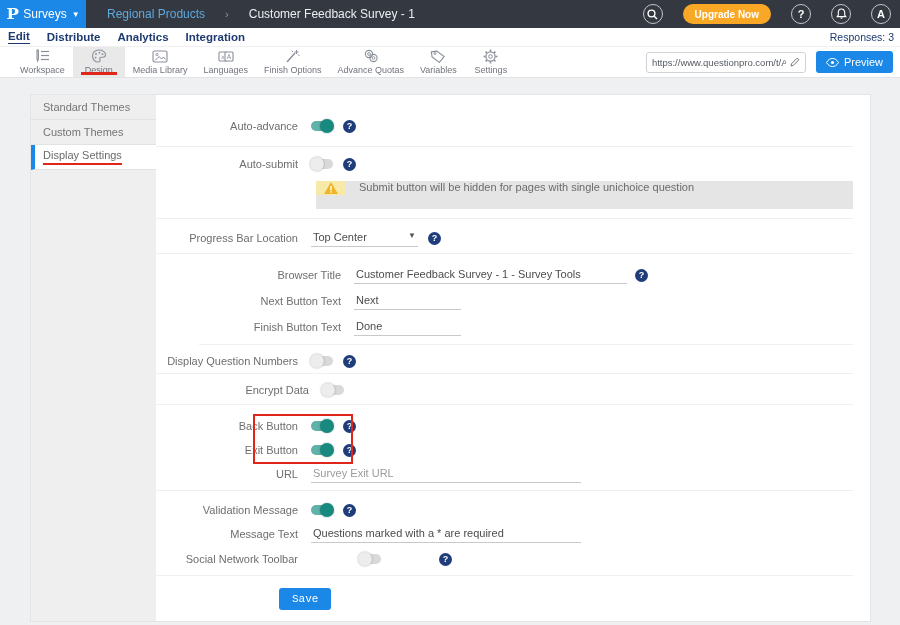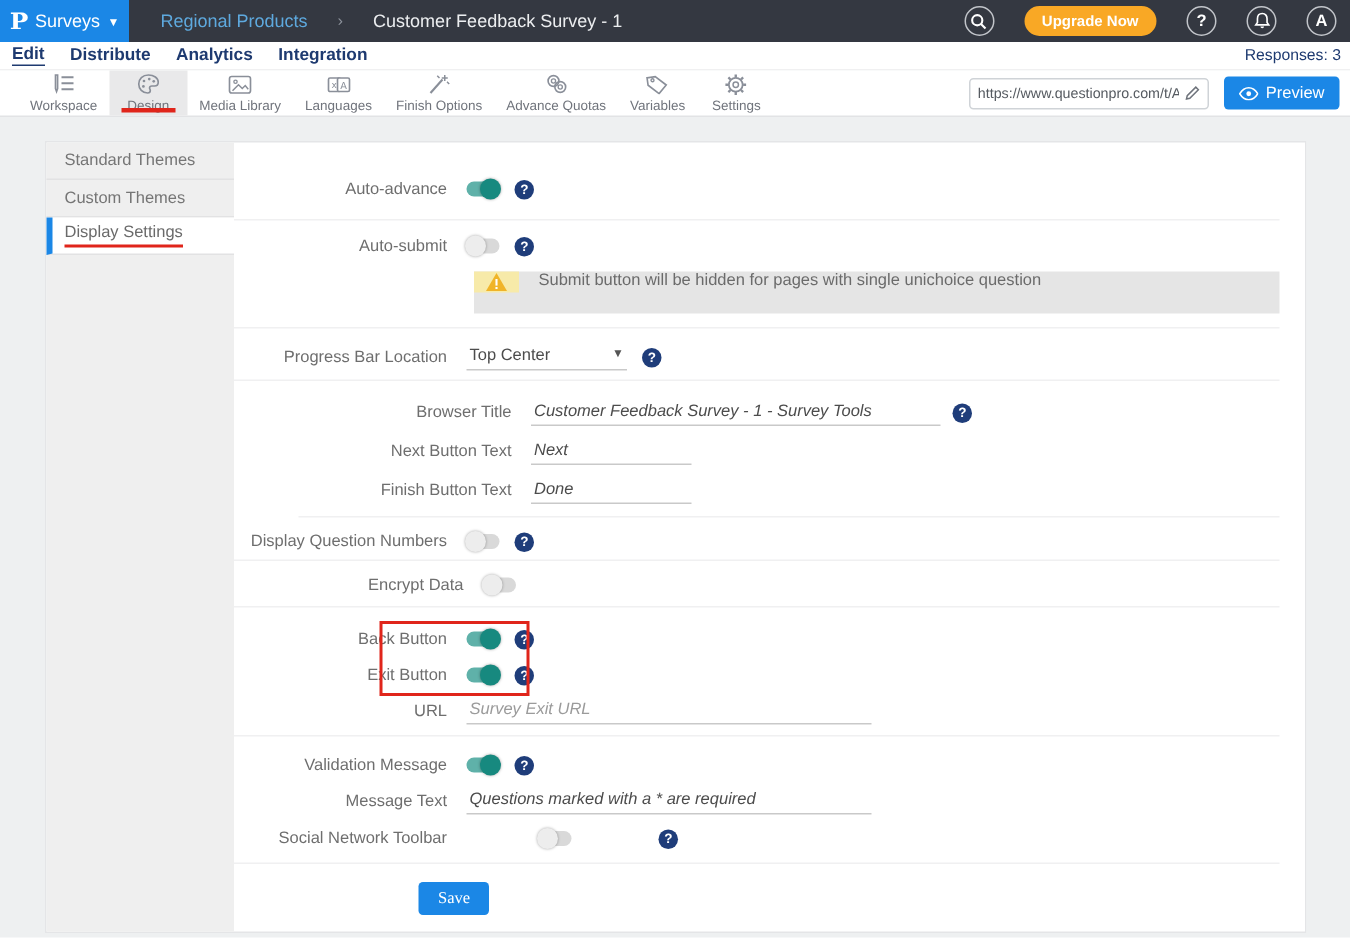--- a/index.html
+++ b/index.html
@@ -51,21 +51,21 @@
   .row-label { width:142px; text-align:right; margin-right:13px; font-size:11px; color:#6e6e6e; flex-shrink:0; }
 
   
   .toggle { width:22px; height:10px; border-radius:5px; background:#d9d9d9; position:relative; cursor:pointer; flex-shrink:0; }
   .toggle .knob { position:absolute; top:-2px; left:-1px; width:14px; height:14px; border-radius:50%; background:#ededed; box-shadow:0 0 2px rgba(0,0,0,.35); transition:left .1s; }
   .toggle.on { background:#5fb1a9; }
   .toggle.on .knob { left:9px; background:#17897f; }
   .help { width:13px; height:13px; border-radius:50%; background:#1f3d7a; color:#fff; font-size:9px; font-weight:700; display:flex; align-items:center; justify-content:center; margin-left:10px; cursor:pointer; flex-shrink:0; }
 
   
-  .u-input { border:none; outline:none; border-bottom:1px solid #c9c9c9; font-size:11px; color:#4c4c4c; padding:2px 2px 3px; background:transparent; font-family:"Liberation Sans",sans-serif;font-style:italic; }
+  .u-input { border:none; outline:none; border-bottom:1px solid #c9c9c9; font-size:11px; color:#4c4c4c; padding:2px 2px 3px; background:transparent; font-family:"Liberation Sans",sans-serif; }
   .u-input::placeholder { color:#9b9b9b; }
   .w-long { width:273px; } .w-med { width:270px; } .w-short { width:107px; }
   .select-box { width:107px; border-bottom:1px solid #c9c9c9; display:flex; align-items:flex-start; justify-content:space-between; font-size:11px; color:#4c4c4c; padding:2px 2px 3px; cursor:pointer; }
   .select-box .caret { font-size:8px; color:#555; }
 
   
   .warning { margin:6px 0 0 160px; width:537px; height:28px; background:#e5e5e5; display:flex; align-items:flex-start; }
   .warn-icon-cell { width:30px; background:#f7eaa9; display:flex; align-items:center; justify-content:center; flex-shrink:0; }
   .warn-text { display:flex; align-items:center; padding-left:13px; font-size:11px; color:#6b6b6b; }
 
@@ -74,21 +74,21 @@
   .g2 { padding-top:6px; height:72px; } .g2 .row { height:22px; }
   .g3 { padding-top:8px; height:35px; } .g3 .row { height:22px; }
   .g4 { padding-top:8px; height:91px;margin-left:43px; } .g4 .row { height:26px; }
   .g5 { padding-top:3px; height:29px; } .g5 .row { height:26px; }
   .g6 { padding-top:3px; height:31px; } .g6 .row { height:26px;padding-left:11px; }
   .g7 { padding-top:9px; height:86px; } .g7 .row { height:24px; }
   .g8 { padding-top:7px; height:85px; } .g8 .row { height:24px; } .g8 .row:last-child { height:26px;gap:48px; }
   .g9 { padding-top:12px; }
 
   .annotation-box { position:absolute; left:97px; top:319px; width:100px; height:50px; border:2px solid #e0251b; pointer-events:none; }
-  .save-btn { margin-left:123px; background:#1b87e6; color:#fff; border:none; border-radius:3px; font-size:11px; padding:5px 13px; cursor:pointer; font-family:Liberation Serif, serif; }
+  .save-btn { margin-left:123px; background:#1b87e6; color:#fff; border:none; border-radius:3px; font-size:11px; padding:5px 13px; cursor:pointer; font-family:Liberation Mono, monospace; }
 
   svg { display:block; }
 </style>
 </head>
 <body>
 
 <div class="topbar">
   <div class="logo-block">
     <span class="logo-glyph">P</span>
     <span class="product-label">Surveys</span>

